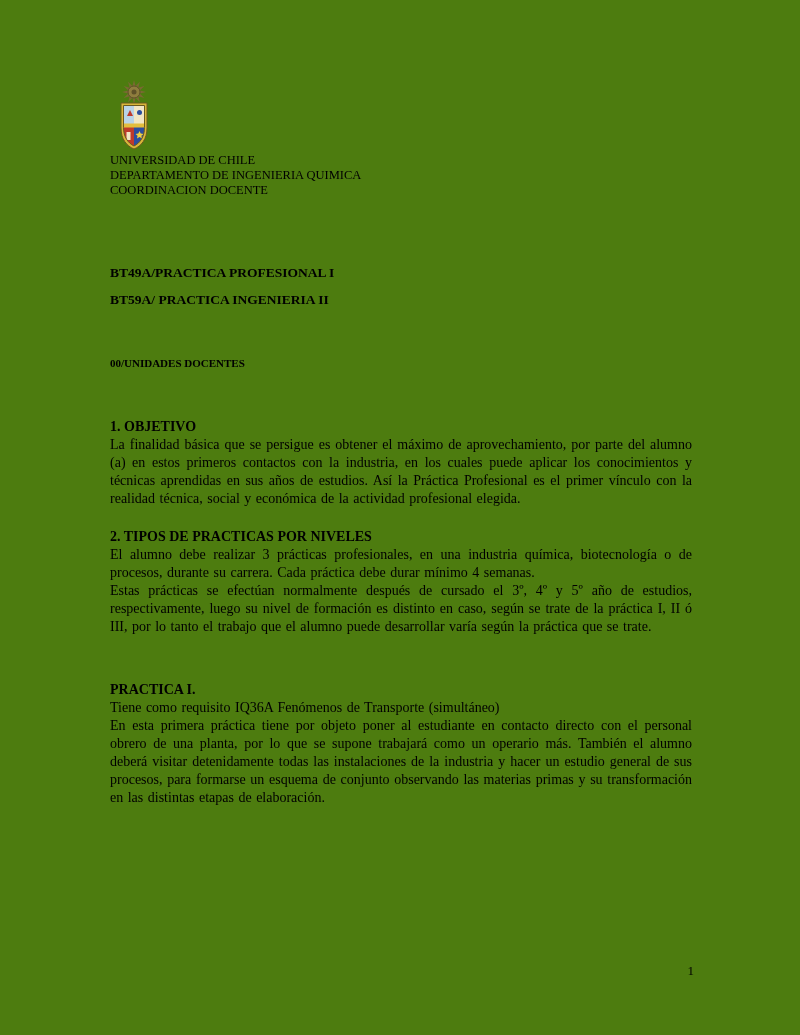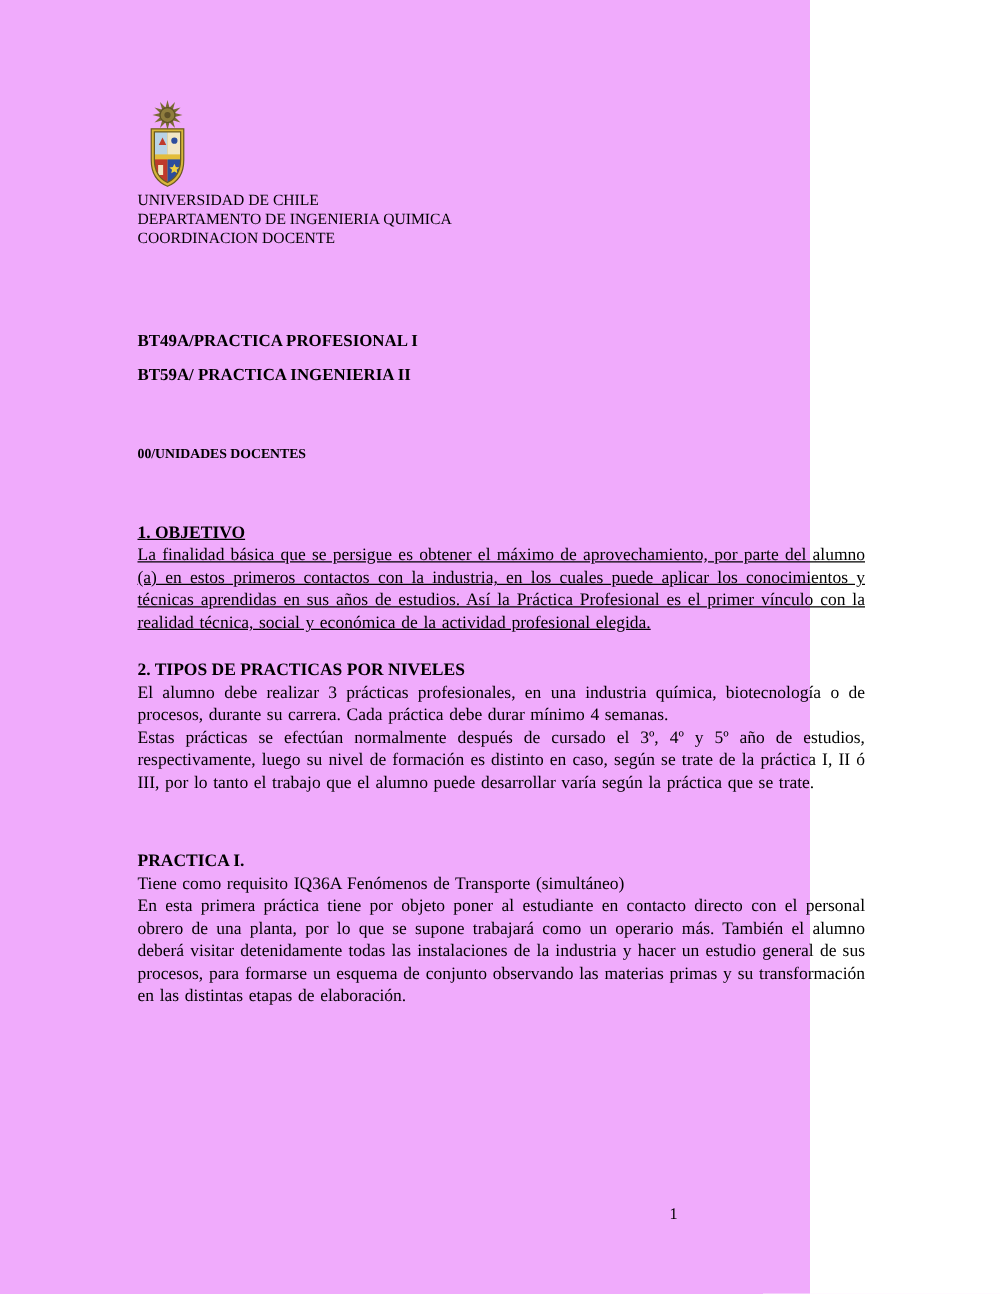--- a/index.html
+++ b/index.html
@@ -6,23 +6,23 @@
   html, body { background: #ffffff; }
   body {
     width: 800px;
     height: 1035px;
     font-family: "Liberation Serif", serif;
     color: #000000;
     overflow: hidden;
   }
   .page {
     position: relative;
-    width: 648px;
+    width: 800px;
     height: 1035px;
-    background: #f0abfc;
+    background: #4d7c0f;
   }
   .col {
     position: absolute;
     left: 110px;
     top: 0;
     width: 582px;
   }
   .logo {
     margin-top: 80px;
     margin-left: 4px;
@@ -54,21 +54,21 @@
     text-align: justify;
     word-spacing: 1px;
   }
   .sec h2 {
     font-size: 14px;
     line-height: 18px;
     font-weight: bold;
     text-align: left;
     word-spacing: 0;
   }
-  .sec-objetivo { margin-top: 48px; text-decoration: underline; }
+  .sec-objetivo { margin-top: 48px; }
   .sec-tipos { margin-top: 20px; }
   .sec-practica { margin-top: 45px; }
   .pagenum {
     position: absolute;
     right: 106px;
     top: 963px;
     font-size: 13px;
     line-height: 16px;
   }
 </style>

